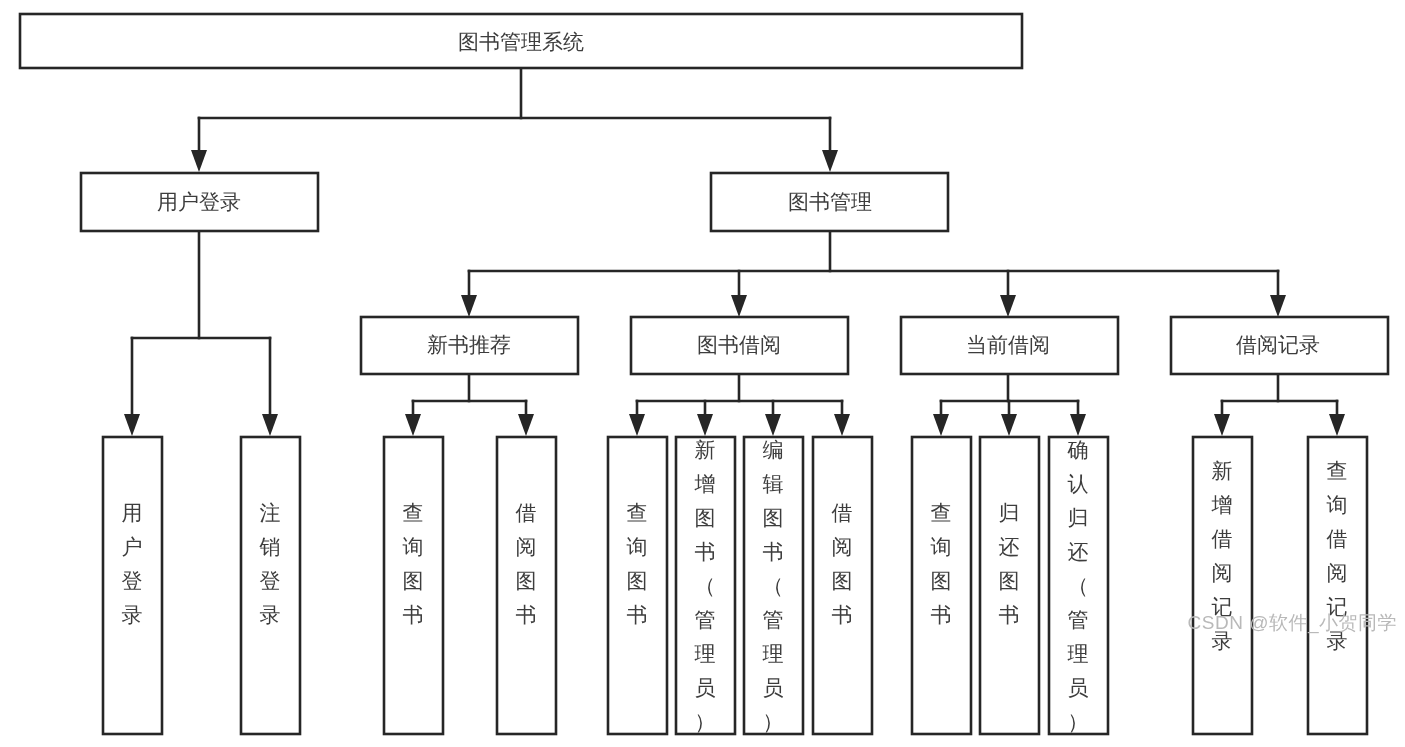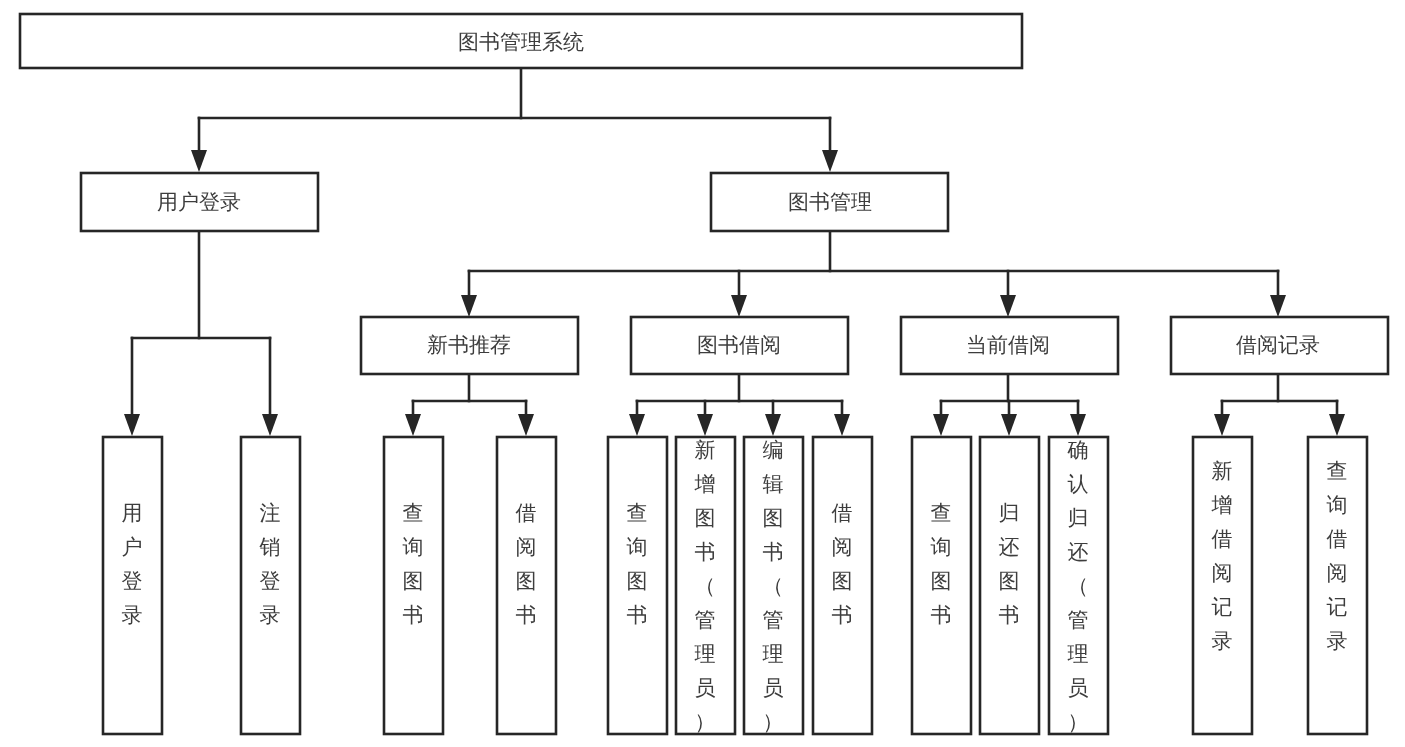--- a/index.html
+++ b/index.html
@@ -244,14 +244,15 @@
       <text class="node-label-vert" x="1222" y="478"><tspan x="1222" y="478">新</tspan><tspan x="1222" y="512">增</tspan><tspan x="1222" y="546">借</tspan><tspan x="1222" y="580">阅</tspan><tspan x="1222" y="614">记</tspan><tspan x="1222" y="648">录</tspan></text>
     </g>
 
     <g>
       <rect class="node-box" x="1308" y="437" width="59" height="297"></rect>
       <text class="node-label-vert" x="1337" y="478"><tspan x="1337" y="478">查</tspan><tspan x="1337" y="512">询</tspan><tspan x="1337" y="546">借</tspan><tspan x="1337" y="580">阅</tspan><tspan x="1337" y="614">记</tspan><tspan x="1337" y="648">录</tspan></text>
     </g>
 
   </svg>
 
+  <div class="watermark">CSDN @软件_小贺同学</div>
 
 </div>
 
 </body></html>

